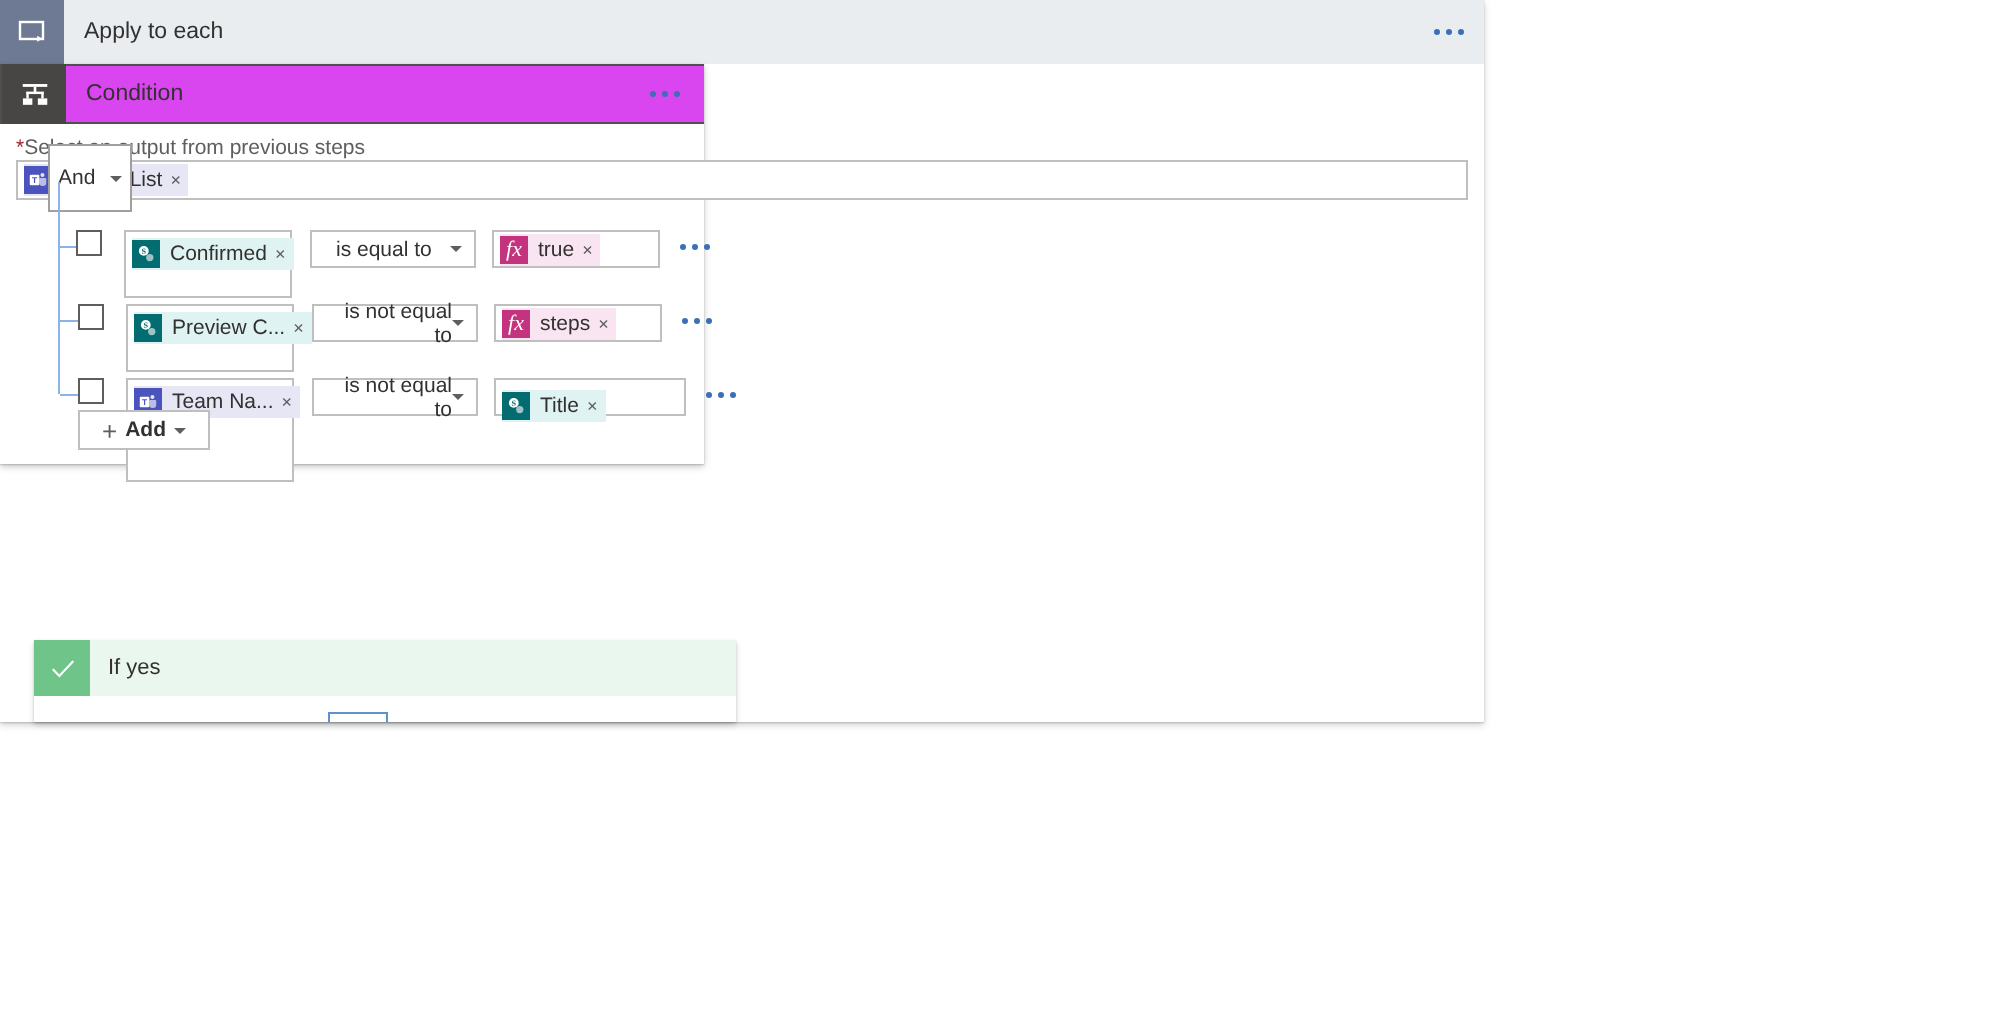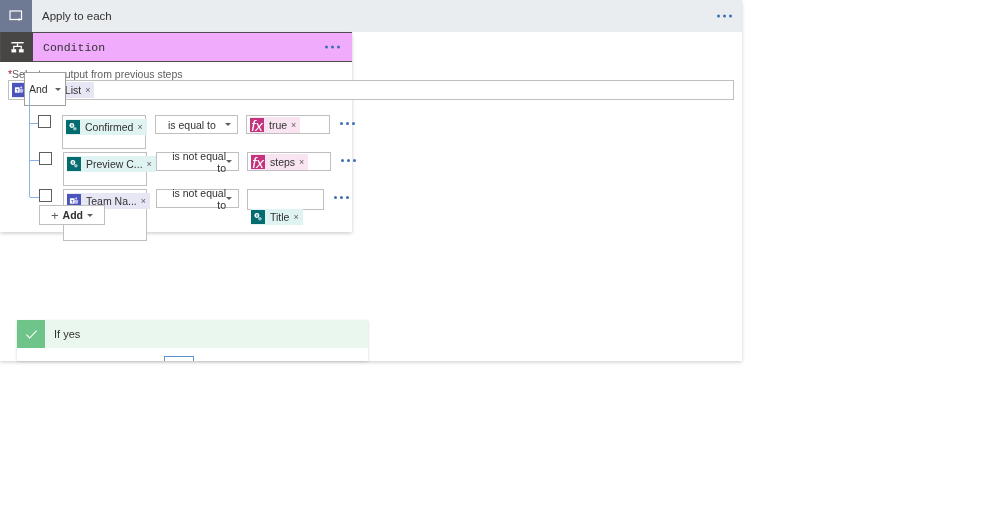--- a/index.html
+++ b/index.html
@@ -62,26 +62,26 @@
   
   .token { display: inline-flex; align-items: center; height: 16px; font-size: 10.5px; white-space: nowrap; }
   .token .tk-ico { width: 14px; height: 14px; flex: 0 0 14px; display: flex; align-items: center; justify-content: center; }
   .token .tk-txt { padding: 0 4px 0 5px; color: #323130; }
   .token .tk-x { padding-right: 4px; color: #605e5c; font-size: 9px; cursor: pointer; }
   .token.sp { background: #dff3f3; }
   .token.sp .tk-ico { background: #036c70; }
   .token.tm { background: #e6e6f5; }
   .token.tm .tk-ico { background: #4b53bc; }
   .token.fx { background: #f8e5f1; }
-  .token.fx .tk-ico { background: #c4337e; color: #fff; font-style: italic; font-size: 15px; font-family: Liberation Sans, sans-serif; }
+  .token.fx .tk-ico { background: #c4337e; color: #fff; font-style: italic; font-size: 11px; font-family: Liberation Serif, serif; }
 
   
   #condition { left: 195px; top: 76px; width: 352px; height: 200px; background: #ffffff;
                box-shadow: 0 0.3px 0.9px rgba(0,0,0,.2), 0 1.6px 3.6px rgba(0,0,0,.2); }
-  #condition .card-head { background: #f0abfc; height: 30px; border: 1px solid #4f4f4f; border-right: none; font-family: Liberation Mono, monospace; }
+  #condition .card-head { background: #d946ef; height: 30px; border: 1px solid #4f4f4f; border-right: none; }
   .ico-cond { background: #484644; width: 30px; height: 30px; }
   #condition .ellipsis { right: 12px; }
 
   .cond-body { position: relative; padding: 0; height: 170px; }
   .andbox { position: absolute; left: 24px; top: 10px; width: 42px; height: 19px; border: 1px solid #a19f9d;
             background: #ffffff; display: flex; align-items: center; justify-content: space-between; padding: 16px 4px;
             font-size: 10.5px; color: #323130; }
   .chev { width: 0; height: 0; border-left: 3.2px solid transparent; border-right: 3.2px solid transparent; border-top: 3.8px solid #605e5c; }
 
   
@@ -315,21 +315,21 @@
                   </svg>
                 </span>
                 <span class="tk-txt">Team Na...</span>
                 <span class="tk-x">×</span>
               </span>
             </span>
             <span class="op-box" style="width:83px; margin-left:9px;">
               <span>is not equal to</span>
               <span class="chev"></span>
             </span>
-            <span class="val-box" style="width:77px; height:19px; margin-left:8px; padding-top:19px;">
+            <span class="val-box" style="width:96px; height:19px; margin-left:8px; padding-top:5px;">
               <span class="token sp">
                 <span class="tk-ico">
                   <svg width="10" height="10" viewBox="0 0 18 18">
                     <circle cx="7" cy="6.2" r="4.4" fill="#fff"></circle>
                     <text x="7" y="9" font-family="Liberation Serif, serif" font-size="7.4" font-weight="bold" fill="#036c70" text-anchor="middle">S</text>
                     <circle cx="12.4" cy="12.2" r="3.3" fill="#fff" opacity="0.6"></circle>
                   </svg>
                 </span>
                 <span class="tk-txt">Title</span>
                 <span class="tk-x">×</span>

